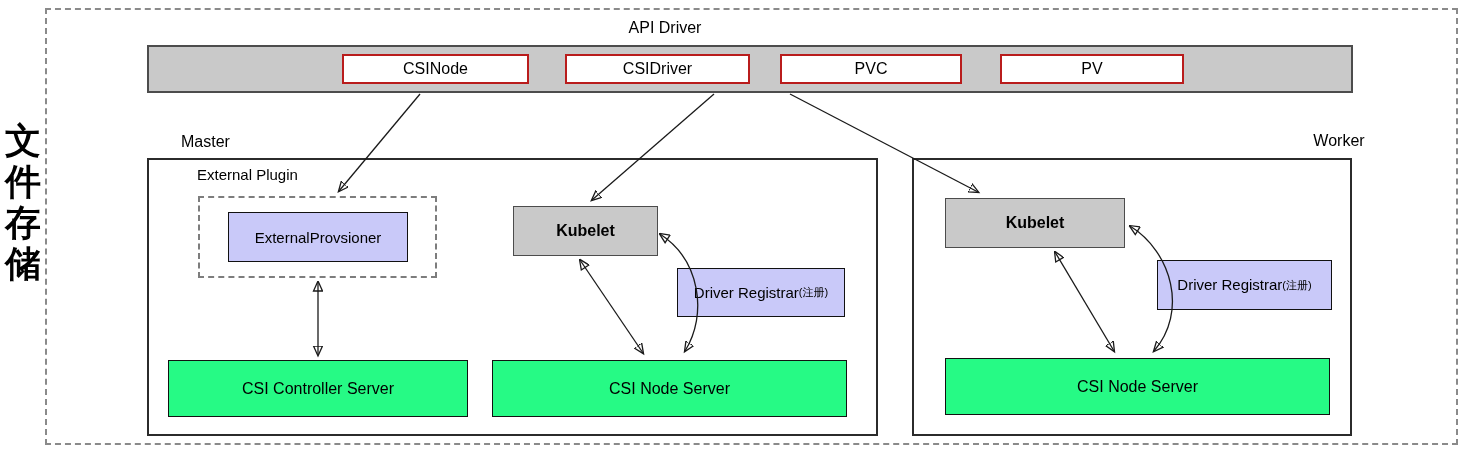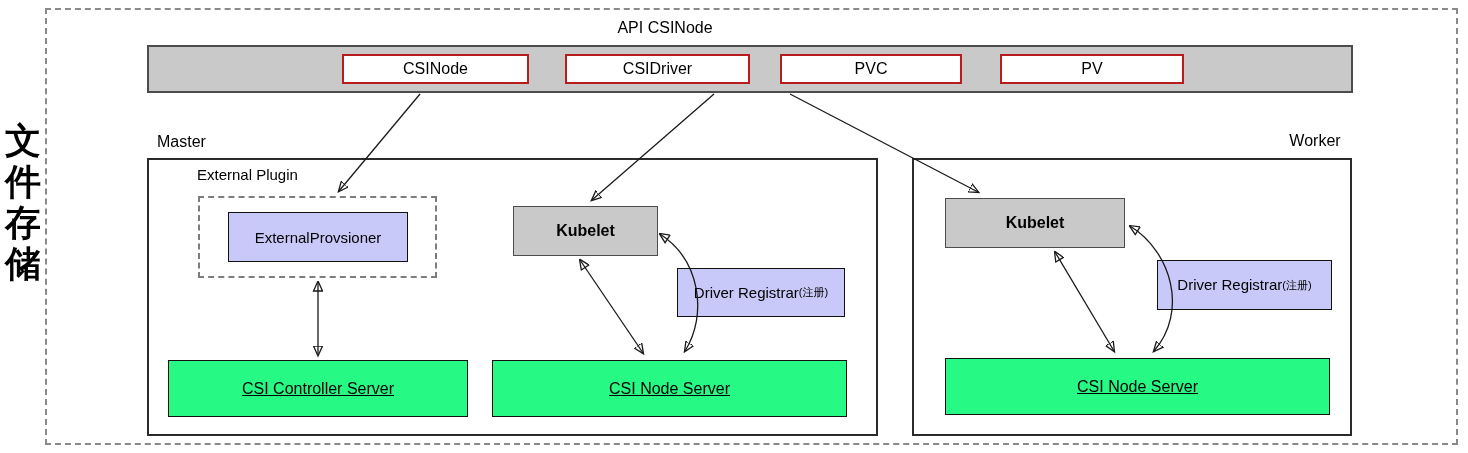--- a/index.html
+++ b/index.html
@@ -21,37 +21,37 @@
   .api-bar{left:147px;top:45px;width:1206px;height:48px;background:var(--bar-gray,#c9c9c9);border:2px solid #4c4c4c;}
   .api-box{
     position:absolute;top:7px;height:30px;background:#ffffff;border:2px solid #b91c1c;
     display:flex;align-items:center;justify-content:center;font-size:16px;color:#000;box-sizing:border-box;
   }
   .api-box.b0{left:193px;width:187px;}
   .api-box.b1{left:416px;width:185px;}
   .api-box.b2{left:631px;width:182px;}
   .api-box.b3{left:851px;width:184px;}
 
-  .section-label{font-size:16px;color:#000;}
+  .section-label{font-size:16px;color:#000;margin-left:24px;}
   .master-label{left:157px;top:133px;}
   .worker-label{left:1280px;top:132px;width:70px;text-align:center;}
 
   .node-box{left:147px;top:158px;width:731px;height:278px;border:2px solid #2b2b2b;background:#fff;}
   .worker-box{left:912px;width:440px;}
 
   .ext-plugin-label{left:197px;top:166px;font-size:15px;color:#000000;}
   .ext-plugin-dashed{left:198px;top:196px;width:239px;height:82px;border:2px dashed #7d7d7d;}
 
   .block{
     display:flex;flex-direction:row;align-items:center;justify-content:center;
     text-align:center;font-size:16px;color:#000;border:1.5px solid #111;
   }
   .lavender{background:var(--plugin-lavender,#c9c9f9);}
   .grayblk{background:var(--bar-gray,#c9c9c9);border:1.5px solid #4c4c4c;font-weight:bold;}
-  .greenblk{background:var(--node-green,#26fa85);text-decoration:underline;}
+  .greenblk{background:var(--node-green,#26fa85);}
 
   .provisioner{left:228px;top:212px;width:180px;height:50px;font-size:15px;line-height:19px;}
   .kubelet-m{left:513px;top:206px;width:145px;height:50px;}
   .registrar-m{left:677px;top:268px;width:168px;height:49px;}
   .registrar-sub{font-size:11px;line-height:13px;}
   .registrar-name{font-size:15px;line-height:18px;}
   .controller{left:168px;top:360px;width:300px;height:57px;}
   .node-m{left:492px;top:360px;width:355px;height:57px;}
 
   .kubelet-w{left:945px;top:198px;width:180px;height:50px;}
@@ -63,21 +63,21 @@
 </style>
 </head>
 <body>
 
 <div class="canvas">
 
   <div class="abs outer-dashed"></div>
 
   <div class="abs v-storage">文件存储</div>
 
-  <div class="abs api-title">API CSINode</div>
+  <div class="abs api-title">API Driver</div>
 
   <div class="abs api-bar">
     <div class="api-box b0">CSINode</div>
     <div class="api-box b1">CSIDriver</div>
     <div class="api-box b2">PVC</div>
     <div class="api-box b3">PV</div>
   </div>
 
   <div class="abs section-label master-label">Master</div>
   <div class="abs section-label worker-label">Worker</div>

